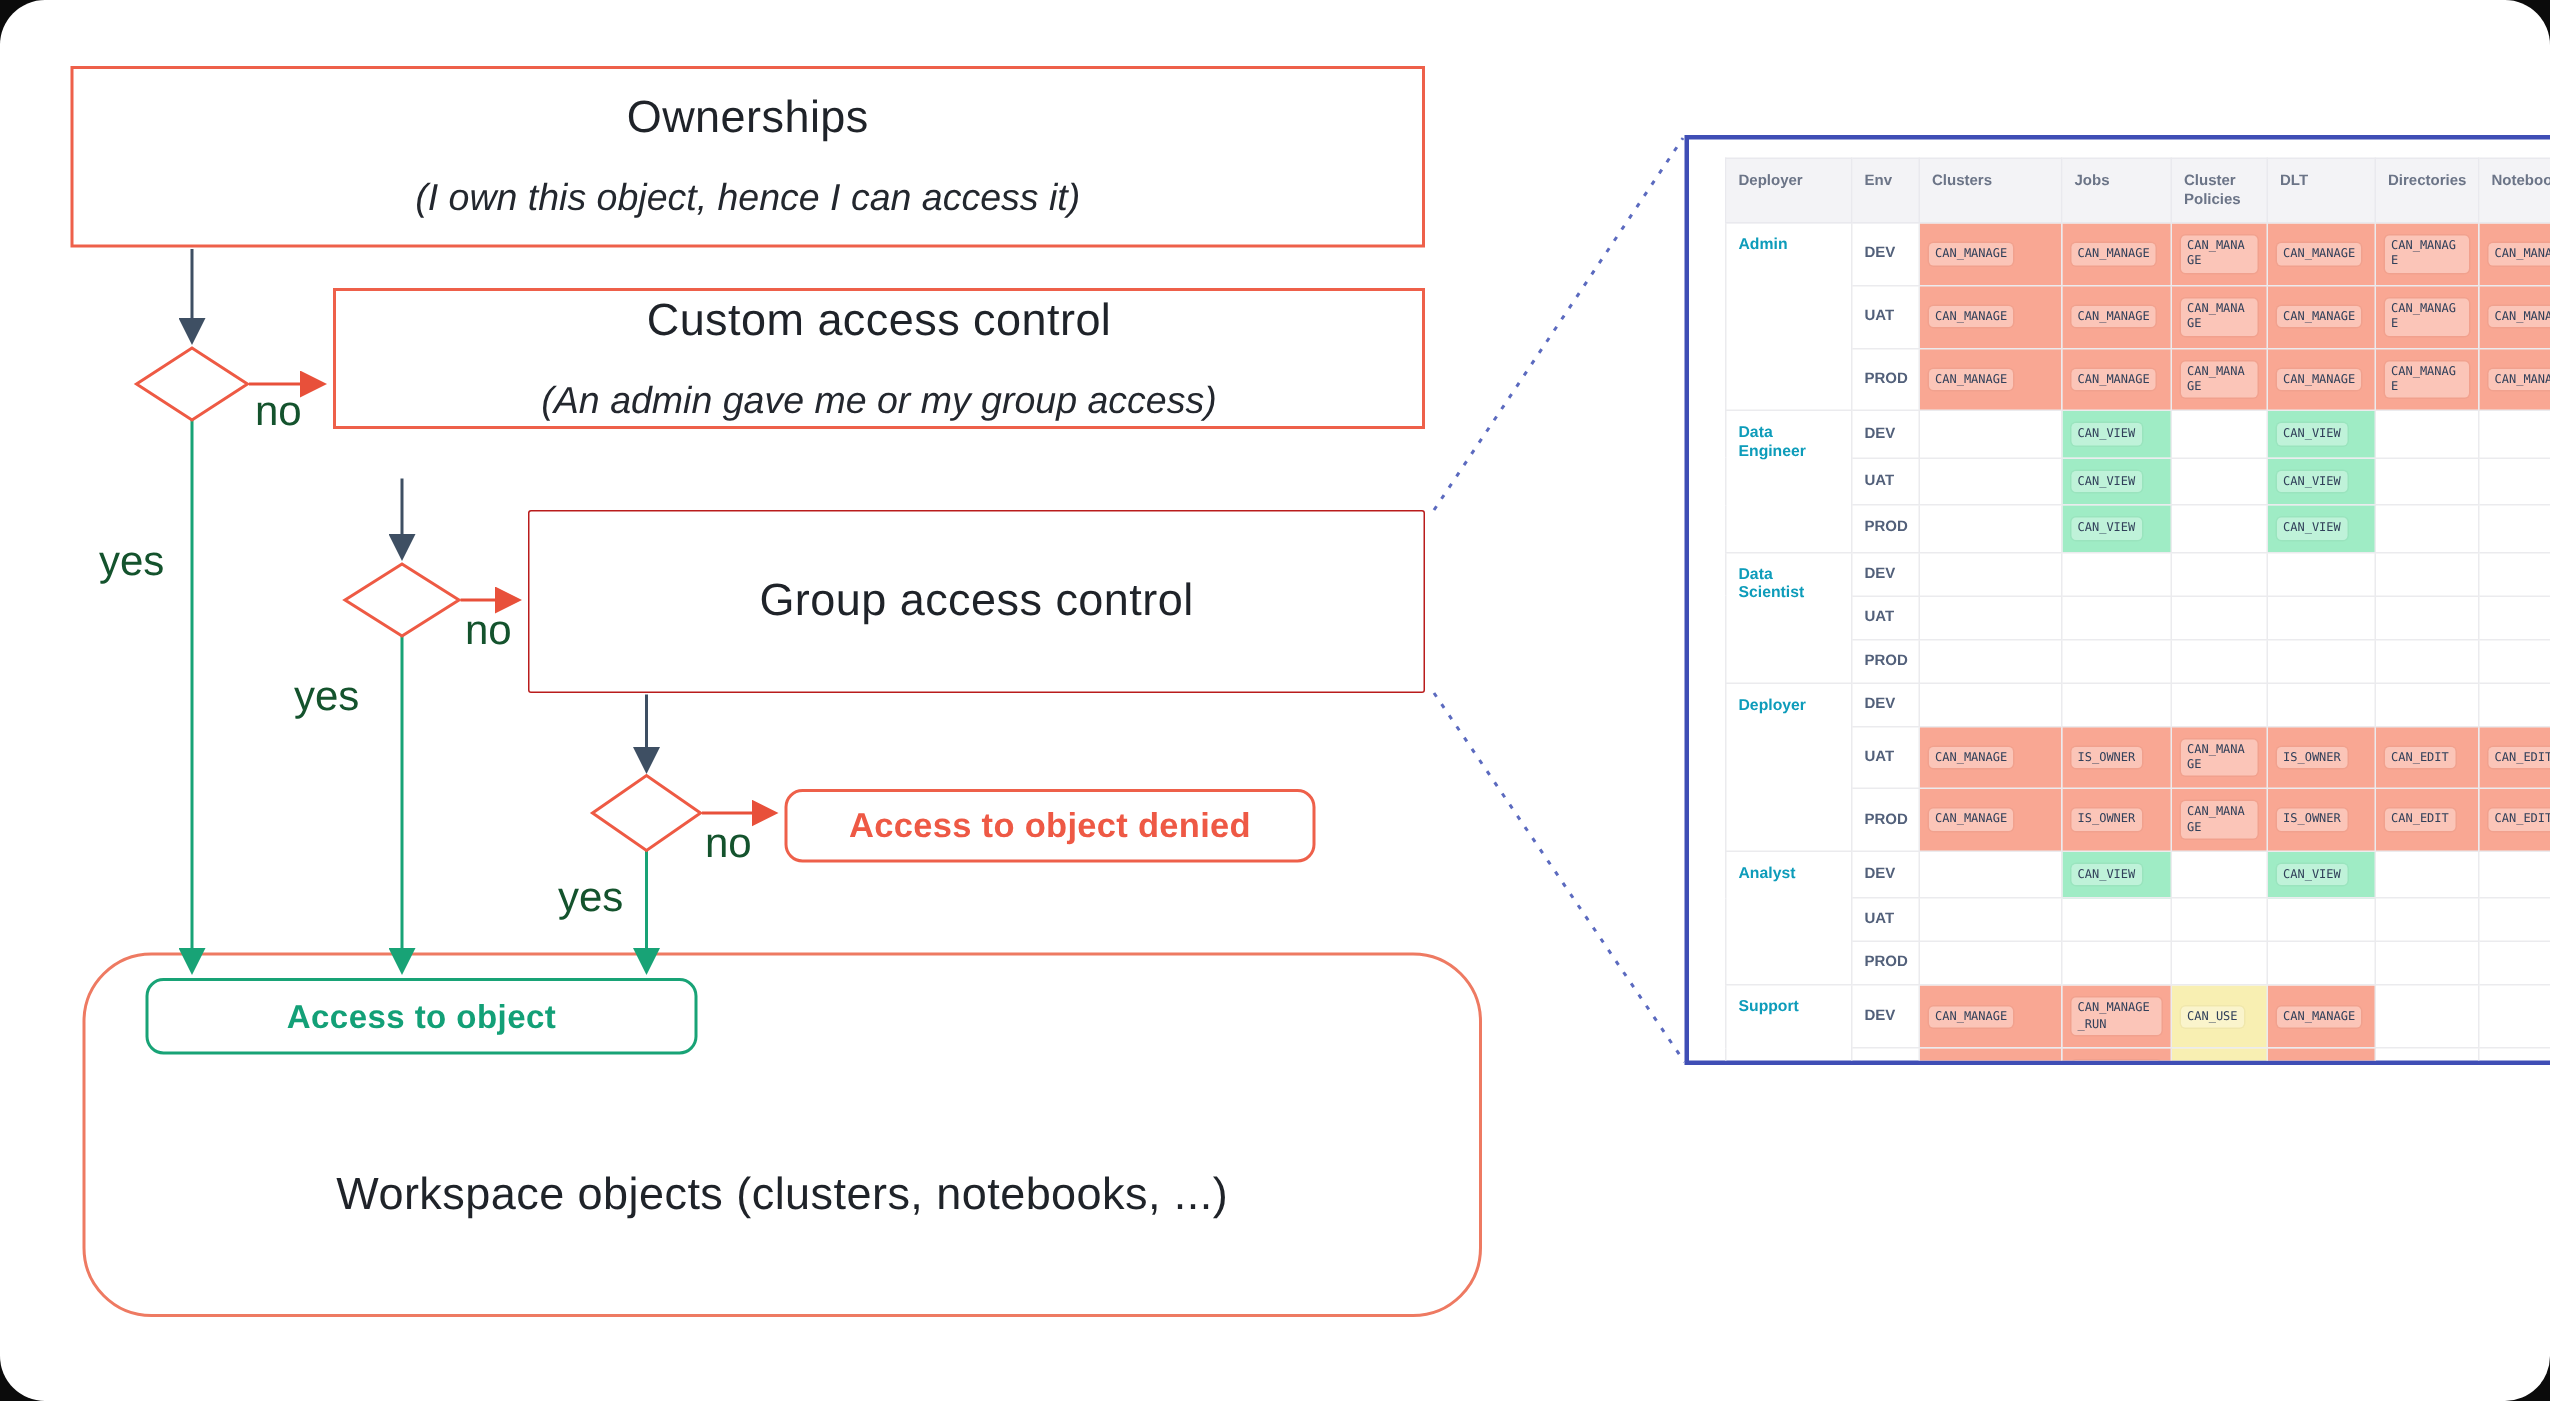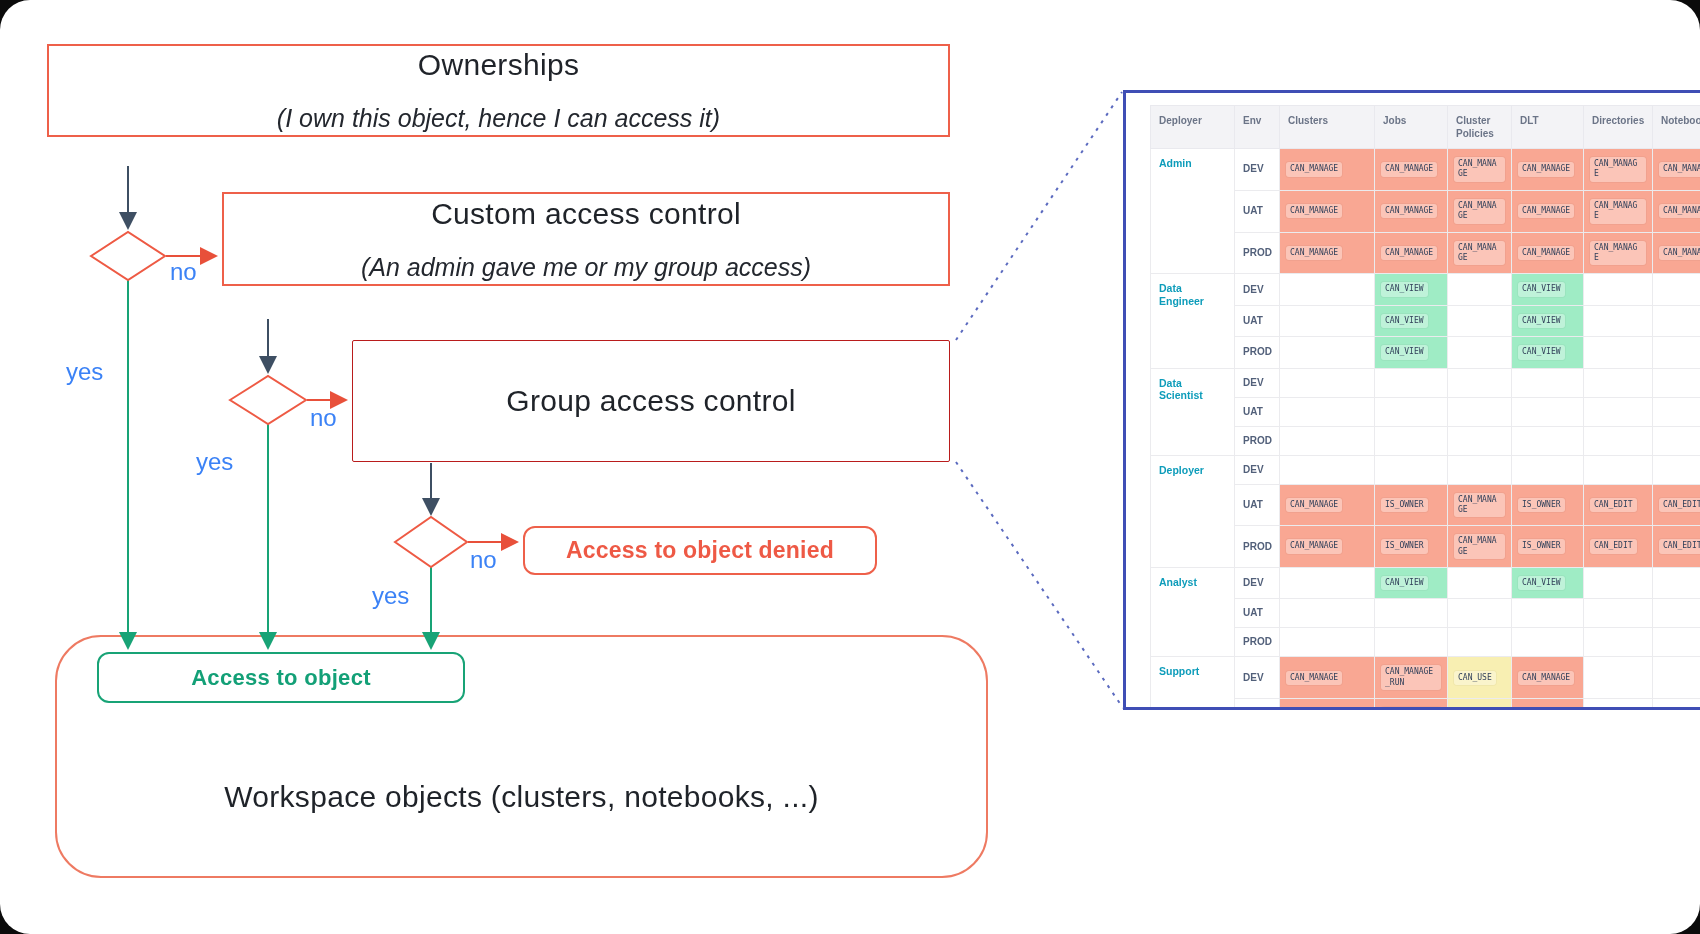--- a/index.html
+++ b/index.html
@@ -9,31 +9,31 @@
     font-family:"Liberation Sans", sans-serif;
   }
   
   .fbox {
     position:absolute; background:#fff; box-sizing:border-box;
     display:flex; flex-direction:column; align-items:center; justify-content:center;
     text-align:center; z-index:1;
   }
   .fbox .t  { font-size:30px; color:#1f2329; font-weight:500; letter-spacing:.3px; }
   .fbox .s  { font-size:25px; font-style:italic; color:#23272e; margin-top:22px; }
-  #ownerships { left:47px;  top:44px;  width:903px; height:93px; border:2px solid #ee604a; }
+  #ownerships { left:47px;  top:44px;  width:903px; height:121px; border:2px solid #ee604a; }
   #custom     { left:222px; top:192px; width:728px; height:94px; border:2px solid #ee604a; }
   #group      { left:352px; top:340px; width:598px; height:122px; border:1px solid #b91c1c; border-radius:2px; }
   #denied     { left:523px; top:526px; width:354px; height:49px;  border:2px solid #ee604a; border-radius:12px; }
   #denied .t  { font-size:23px; font-weight:bold; color:#ee5945; letter-spacing:.2px; }
   #workspace  { left:55px;  top:635px; width:933px; height:243px; border:2px solid #ee7a62;
                 border-radius:46px; justify-content:center; padding-top:80px; }
   #workspace .t { font-size:30px; font-weight:500; color:#1f2329; }
   #access     { left:97px;  top:652px; width:368px; height:51px;  border:2px solid #18a376; border-radius:12px; }
   #access .t  { font-size:22px; font-weight:bold; color:#13a077; letter-spacing:.3px; }
-  .lab { position:absolute; font-size:24px; color:#3b82f6; z-index:3; }
+  .lab { position:absolute; font-size:28px; color:#14532d; z-index:3; }
   
   #connectors { position:absolute; left:0; top:0; z-index:2; pointer-events:none; }
   
   #matrix {
     position:absolute; left:1123px; top:90px; width:600px; height:620px;
     border:3px solid #3f4eb5; box-sizing:border-box; background:#fff;
     padding:12px 0 0 24px; overflow:hidden; z-index:1;
   }
   #perm-table { border-collapse:collapse; table-layout:fixed; width:574px; }
   #perm-table th {

